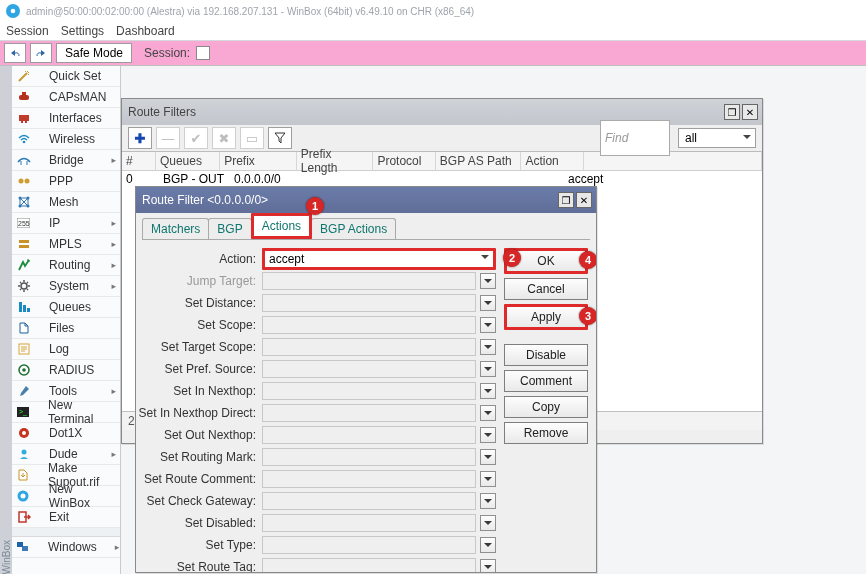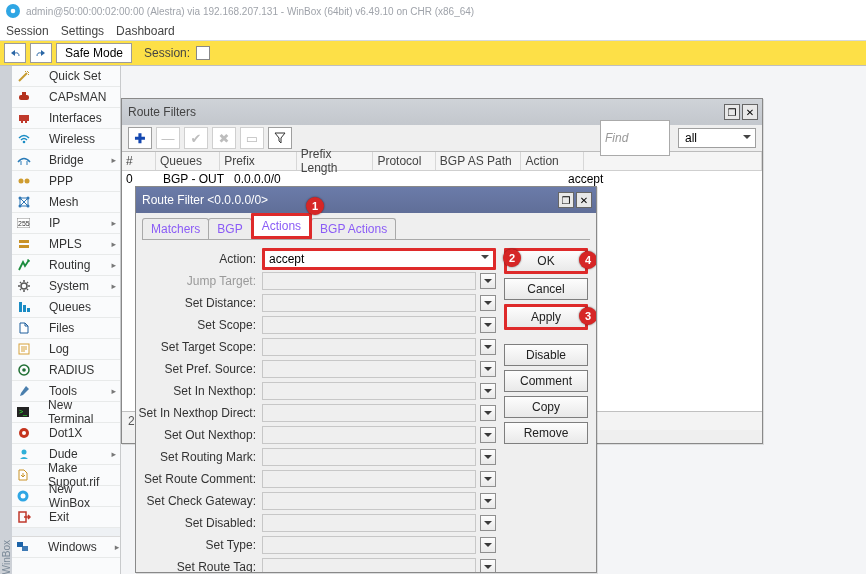--- a/index.html
+++ b/index.html
@@ -1,21 +1,21 @@
 <!DOCTYPE html>
 <html><head>
 <meta charset="utf-8">
 <style>
   html,body{margin:0;padding:0;font-family:"Segoe UI",Tahoma,Arial,sans-serif;font-size:12px;color:#000;background:#fff;user-select:none;}
   body{width:866px;height:574px;overflow:hidden;position:relative;}
   .titlebar{height:22px;background:#fff;color:#9fa3aa;display:flex;align-items:center;padding:0 6px;font-size:10px;}
   .titlebar .ball{width:14px;height:14px;border-radius:50%;background:#2fa6e4;margin-right:6px;display:flex;align-items:center;justify-content:center;}
   .menubar{height:18px;border-bottom:1px solid #d5d9dc;display:flex;align-items:center;padding:0 6px;gap:12px;color:#444;}
   .menubar span{cursor:default;}
-  .toolbar{height:24px;border-bottom:1px solid #bfbfbf;display:flex;align-items:center;padding:0 4px;gap:4px;background:#fde047;}
+  .toolbar{height:24px;border-bottom:1px solid #bfbfbf;display:flex;align-items:center;padding:0 4px;gap:4px;background:#f9a8d4;}
   .tbtn{width:20px;height:18px;border:1px solid #9b9b9b;background:#fff;display:flex;align-items:center;justify-content:center;font-size:11px;}
   .safe{height:18px;border:1px solid #9b9b9b;background:#fff;padding:0 8px;font-size:12px;display:flex;align-items:center;}
   .sess-lbl{margin-left:8px;color:#444;}
   .sess-box{width:12px;height:12px;border:1px solid #888;background:#fff;margin-left:2px;}
   .workspace{display:flex;height:508px;}
   .gutter{width:12px;background:#cdd1d7;display:flex;align-items:flex-end;justify-content:center;color:#7b8a98;font-size:10px;}
   .gutter span{writing-mode:vertical-rl;transform:rotate(180deg);padding-bottom:4px;}
   .sidebar{width:108px;background:#fafbfc;border-right:1px solid #c8cacc;overflow:hidden;}
   .side-item{display:flex;align-items:center;height:20px;padding:0 4px;border-bottom:1px solid #e8eaea;gap:18px;color:#333;}
   .side-item .caret{margin-left:auto;color:#777;font-size:9px;}
@@ -35,21 +35,21 @@
   .drop{height:18px;border:1px solid #9f9f9f;background:#fff;padding:0 14px 0 6px;display:flex;align-items:center;position:relative;min-width:48px;}
   .drop:after{content:"";position:absolute;right:4px;top:6px;border:4px solid transparent;border-top-color:#444;}
   .grid-head{display:flex;height:18px;border-bottom:1px solid #cfcfcf;background:#f5f5f5;font-size:12px;}
   .gh{border-right:1px solid #d7d7d7;padding:0 4px;display:flex;align-items:center;color:#444;}
   .grid-row{display:flex;height:16px;font-size:12px;}
   .gc{border-right:1px solid transparent;padding:0 4px;display:flex;align-items:center;}
   .grid-area{height:240px;background:#fff;overflow:hidden;}
   .statusbar{height:18px;border-top:1px solid #c0c0c0;background:#f3f3f3;display:flex;align-items:center;padding:0 6px;color:#555;}
   
   .tabs{display:flex;height:22px;border-bottom:1px solid #a9a9a9;margin:4px 6px 0 6px;align-items:flex-end;}
-  .tab{height:20px;padding:0 8px;border:1px solid #a9a9a9;border-bottom:none;background:#ededed;margin-right:-1px;border-radius:3px 3px 0 0;color:#8b5cf6;display:flex;align-items:center;}
+  .tab{height:20px;padding:0 8px;border:1px solid #a9a9a9;border-bottom:none;background:#ededed;margin-right:-1px;border-radius:3px 3px 0 0;color:#0f766e;display:flex;align-items:center;}
   .tab.active{background:#fff;position:relative;z-index:2;}
   .dlg-body{display:flex;}
   .form{flex:1;padding:8px 8px 0 0;}
   .btn-col{width:84px;padding:8px 8px 0 0;display:flex;flex-direction:column;gap:4px;}
   .btn{height:20px;border:1px solid #7e7e7e;background:linear-gradient(#fdfdfd,#e9e9e9);display:flex;align-items:center;justify-content:center;font-size:12px;color:#222;}
   .row{display:flex;align-items:center;height:22px;}
   .row-lbl{width:120px;text-align:right;padding-right:6px;color:#333;}
   .row-lbl.dim{color:#9a9a9a;}
   .row-input{flex:1;height:16px;border:1px solid #9f9f9f;background:#fff;display:flex;align-items:center;padding:0 4px;font-size:12px;position:relative;}
   .row-input.dim{background:#efefef;border-color:#c7c7c7;}

